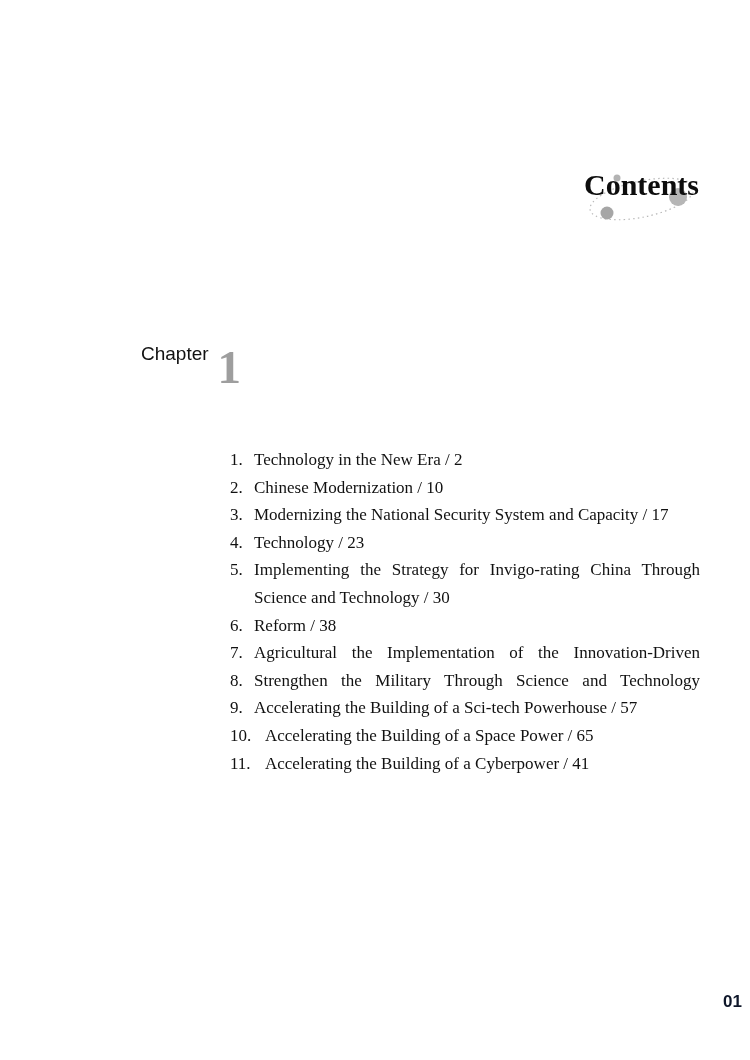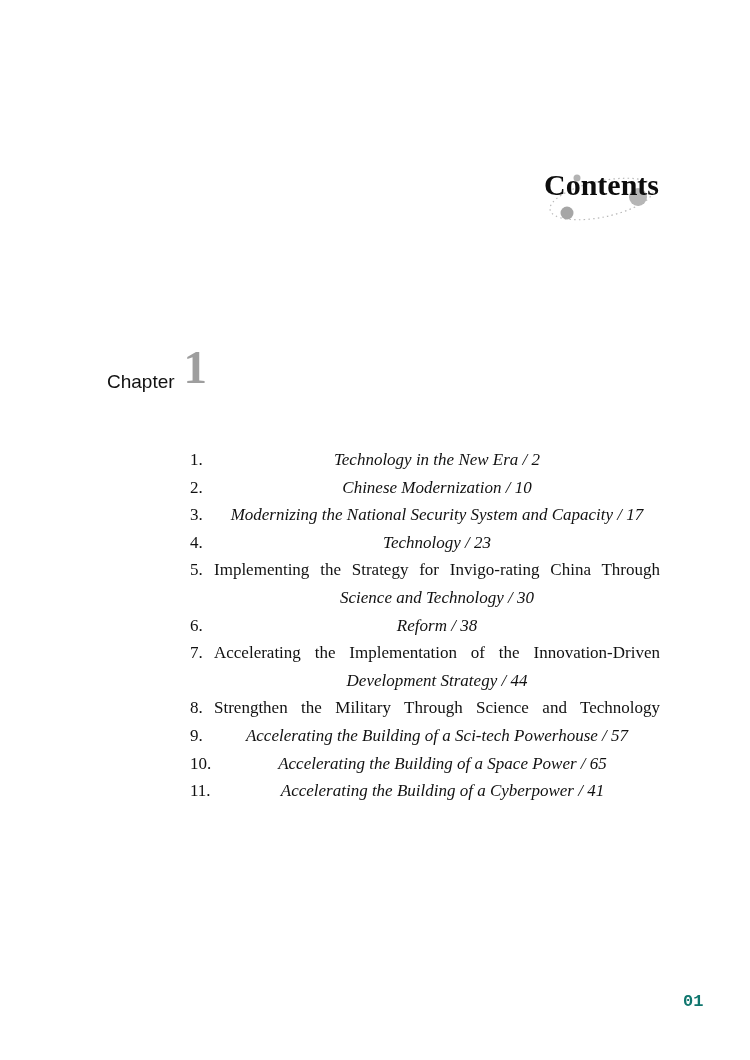--- a/index.html
+++ b/index.html
@@ -4,36 +4,36 @@
 <style>
   html, body { margin: 0; padding: 0; }
   body {
     width: 750px; height: 1060px;
     background: #ffffff;
     font-family: "Liberation Serif", serif;
     color: #111111;
     position: relative;
     overflow: hidden;
   }
-  .page { position: absolute; inset: 0; background: #ffffff; }
+  .page { position: absolute; inset: 0; background: #ffffff; margin-left: 40px; }
 
   
   .title-block { position: absolute; left: 520px; top: 150px; width: 185px; height: 90px; }
   .title-deco { position: absolute; left: 0; top: 0; }
   .contents-title {
     position: absolute; left: 24px; top: 20px;
     font-family: "Liberation Serif", serif;
     font-weight: bold; font-size: 30px; line-height: 1;
     color: #0d0d0d; white-space: nowrap;
   }
 
   
   .chapter-row {
-    position: absolute; left: 107px; top: 344px;
-    display: flex; align-items: flex-end;
+    position: absolute; left: 101px; top: 344px;
+    display: flex; align-items: flex-start;
   }
   .chapter-label {
     font-family: "Liberation Sans", sans-serif;
     font-size: 19px; line-height: 1; color: #111111;
   }
   .chapter-number {
     font-family: "Liberation Serif", serif;
     font-weight: bold; font-size: 47px; line-height: 1;
     margin-left: 9px;
   }
@@ -48,28 +48,28 @@
   .toc { position: absolute; left: 190px; top: 446px; width: 470px; }
   .toc-item { display: flex; }
   .toc-num {
     flex: 0 0 24px;
     font-size: 17px; line-height: 27.6px;
   }
   .toc-item.wide .toc-num { flex-basis: 35px; }
   .toc-text { flex: 1 1 auto; min-width: 0; }
   .tl { display: block; font-size: 17px; line-height: 27.6px; }
   .tl.just { text-align: justify; text-align-last: justify; }
-  .tl.last { text-align: center; font-style: italic; }
+  .tl.last { text-align: left; }
 
   
   .folio {
     position: absolute; left: 683px; top: 993px;
-    font-family: Liberation Mono, monospace;
+    font-family: Liberation Sans, sans-serif;
     font-weight: bold; font-size: 17px; line-height: 1;
-    color: #0f766e;
+    color: #0f172a;
   }
 </style>
 </head>
 <body>
 
 <div class="page">
 
   <div class="title-block">
     <svg class="title-deco" width="185" height="90" viewBox="0 0 185 90">
       <ellipse cx="82" cy="49" rx="53" ry="18" transform="rotate(-12 82 49)" fill="none" stroke-width="1.2" stroke-dasharray="1.5 3.2" stroke="#b8b8b8"></ellipse>
@@ -126,22 +126,21 @@
     <div class="toc-item">
       <span class="toc-num">6.</span>
       <span class="toc-text">
         <span class="tl last">Reform / 38</span>
       </span>
     </div>
 
     <div class="toc-item">
       <span class="toc-num">7.</span>
       <span class="toc-text">
-        <span class="tl just">Accelerating the Implementation of the Innovation-Driven</span>
-        <span class="tl last">Development Strategy / 44</span>
+        <span class="tl just">Agricultural the Implementation of the Innovation-Driven</span>
       </span>
     </div>
 
     <div class="toc-item">
       <span class="toc-num">8.</span>
       <span class="toc-text">
         <span class="tl just">Strengthen the Military Through Science and Technology</span>
       </span>
     </div>
 

